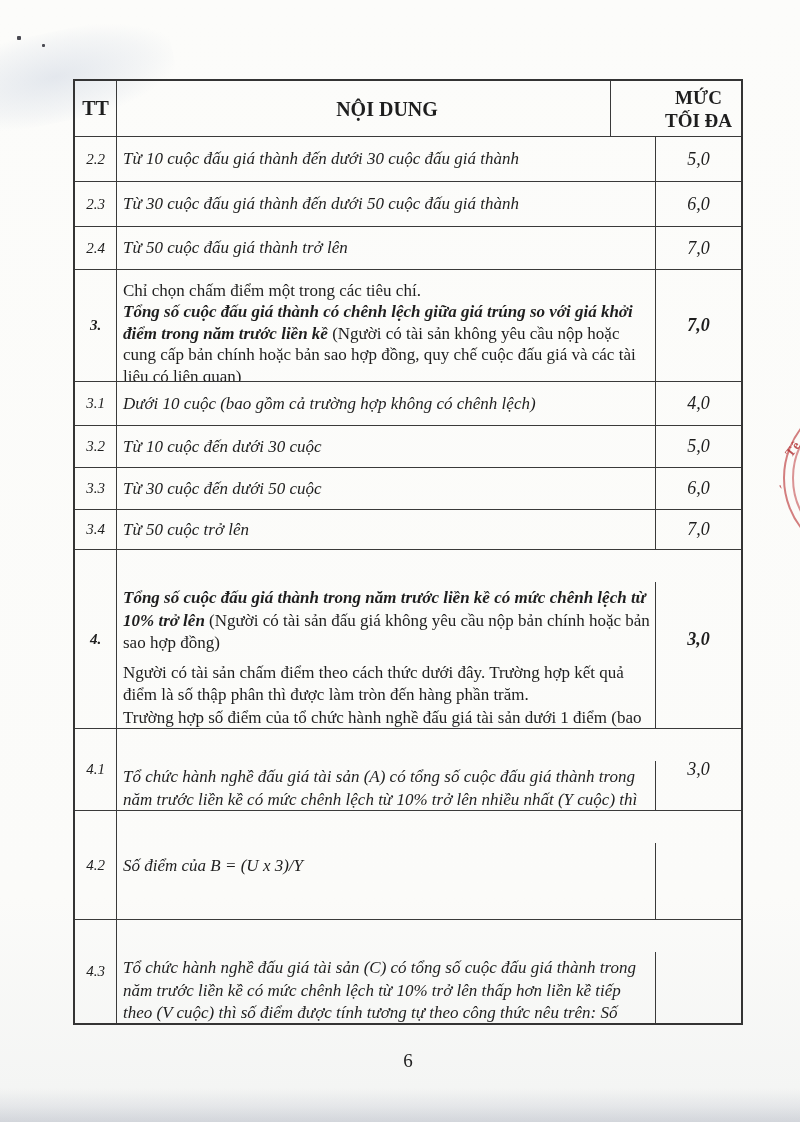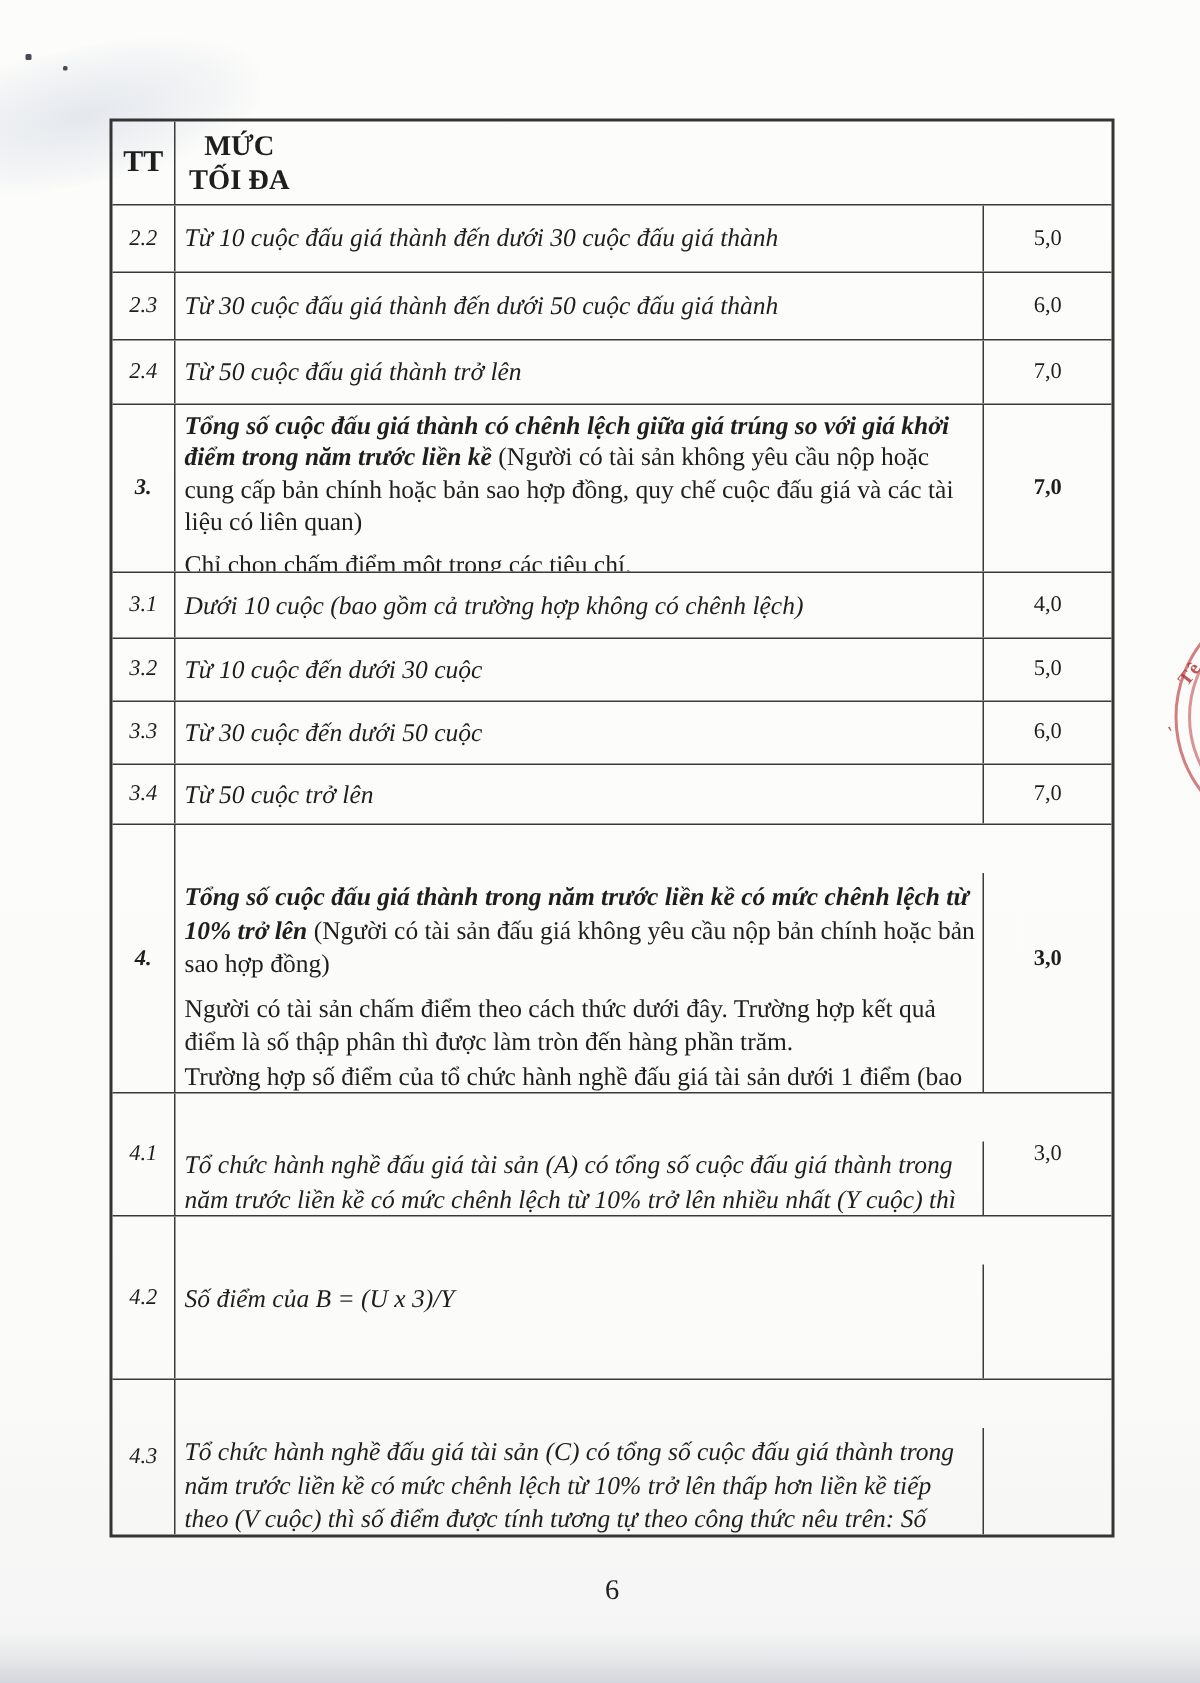--- a/index.html
+++ b/index.html
@@ -50,23 +50,23 @@
   }
   .cell-content {
     flex:1 1 auto; border-right:1.7px solid #3a3a3a;
     padding:3px 4px 3px 6px;
     font-size:17px; line-height:22px;
   }
   .cell-content.vcenter { display:flex; align-items:center; }
   .cell-score {
     width:85px; flex:0 0 85px;
     display:flex; align-items:center; justify-content:center;
-    font-size:15px;
-  }
-  .trow.header-row { height:56px; }
+    font-style:italic; font-size:18px;
+  }
+  .trow.header-row { height:56px;gap:45px; }
   .header-row .cell-tt, .header-row .cell-score { font-style:normal; font-weight:bold; font-size:20px; }
   .header-row .cell-content { display:flex; align-items:center; justify-content:center; font-weight:bold; font-size:20px; }
   .header-row .cell-score { font-size:19px; text-align:center; line-height:23px; padding:0 6px; }
 
   .it { font-style:italic; }
   .bi { font-style:italic; font-weight:bold; }
   .bold-num { font-weight:bold; }
   p.para { margin:0; }
   p.gap { margin-top:7px; }
   .lh21 { line-height:21.4px; }
@@ -84,20 +84,21 @@
 <div class="page">
 
   <div class="smudge"></div>
   <div class="speck s1"></div>
   <div class="speck s2"></div>
 
   <div class="dtable">
 
     <div class="trow header-row">
       <div class="cell cell-tt">TT</div>
+      <div class="cell cell-content">NỘI DUNG</div>
       <div class="cell cell-score">MỨC TỐI ĐA</div>
     </div>
 
     <div class="trow" style="height:45px">
       <div class="cell cell-tt">2.2</div>
       <div class="cell cell-content vcenter">
           <span class="it">Từ 10 cuộc đấu giá thành đến dưới 30 cuộc đấu giá thành</span>
         </div>
       <div class="cell cell-score">5,0</div>
     </div>
@@ -114,22 +115,22 @@
       <div class="cell cell-tt">2.4</div>
       <div class="cell cell-content vcenter">
           <span class="it">Từ 50 cuộc đấu giá thành trở lên</span>
         </div>
       <div class="cell cell-score">7,0</div>
     </div>
 
     <div class="trow" style="height:112px">
       <div class="cell cell-tt bi">3.</div>
       <div class="cell cell-content lh21">
+        <p class="para gap">Chỉ chọn chấm điểm một trong các tiêu chí.</p>
         <p class="para"><span class="bi">Tổng số cuộc đấu giá thành có chênh lệch giữa giá trúng so với giá khởi điểm trong năm trước liền kề</span> <span>(Người có tài sản không yêu cầu nộp hoặc cung cấp bản chính hoặc bản sao hợp đồng, quy chế cuộc đấu giá và các tài liệu có liên quan)</span></p>
-        <p class="para gap">Chỉ chọn chấm điểm một trong các tiêu chí.</p>
       </div>
       <div class="cell cell-score bold-num">7,0</div>
     </div>
 
     <div class="trow" style="height:44px">
       <div class="cell cell-tt">3.1</div>
       <div class="cell cell-content vcenter">
           <span class="it">Dưới 10 cuộc (bao gồm cả trường hợp không có chênh lệch)</span>
         </div>
       <div class="cell cell-score">4,0</div>

